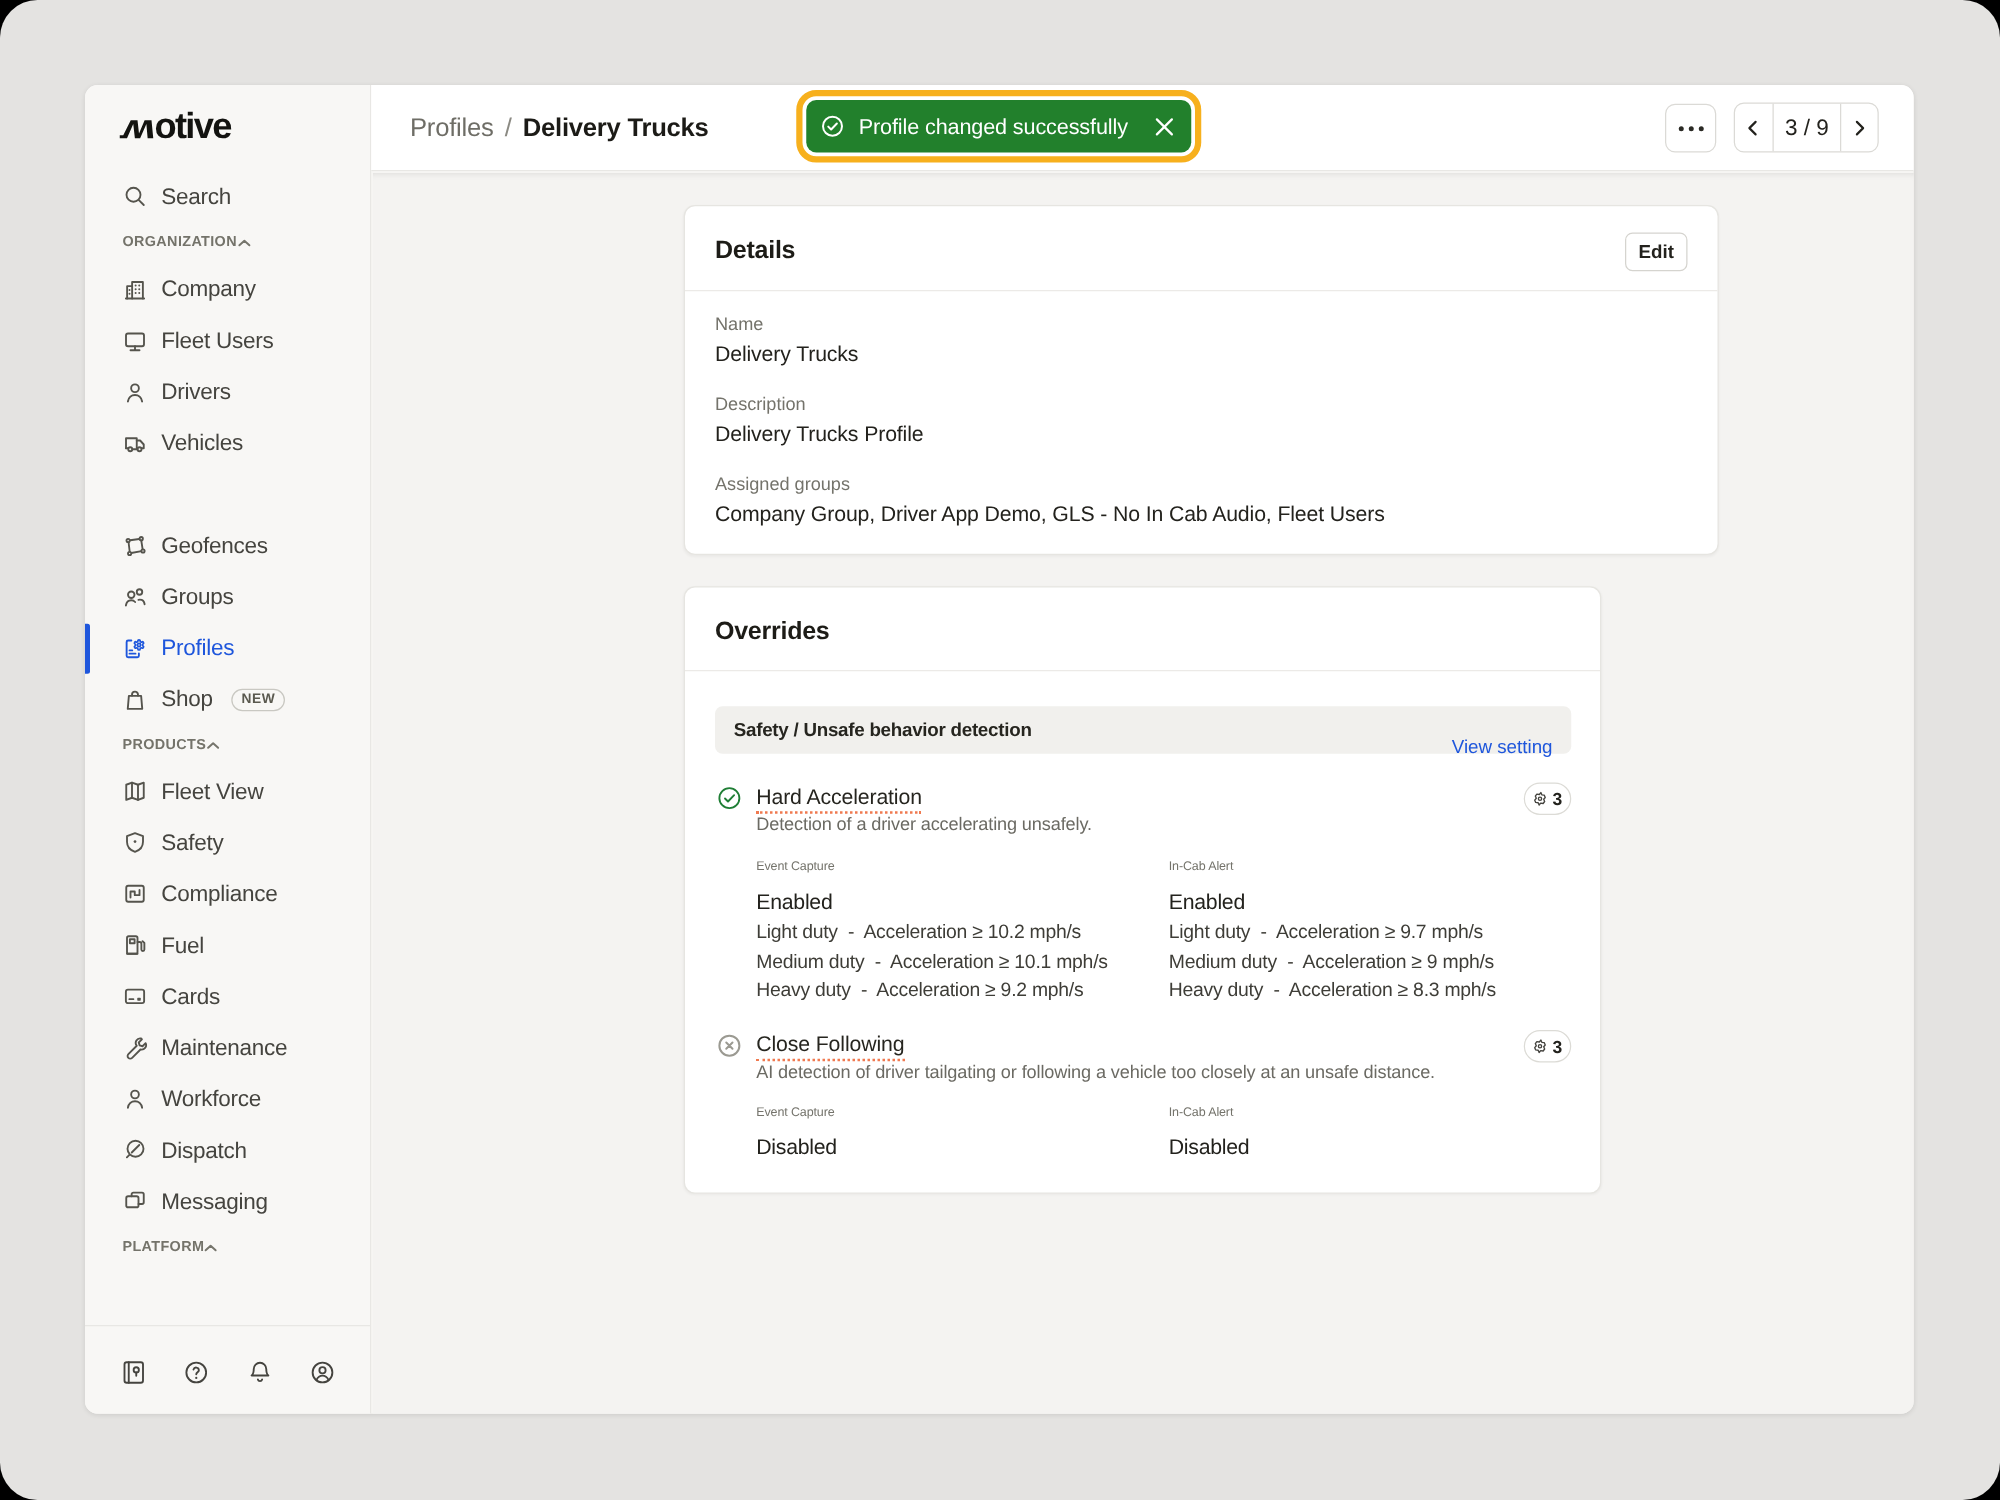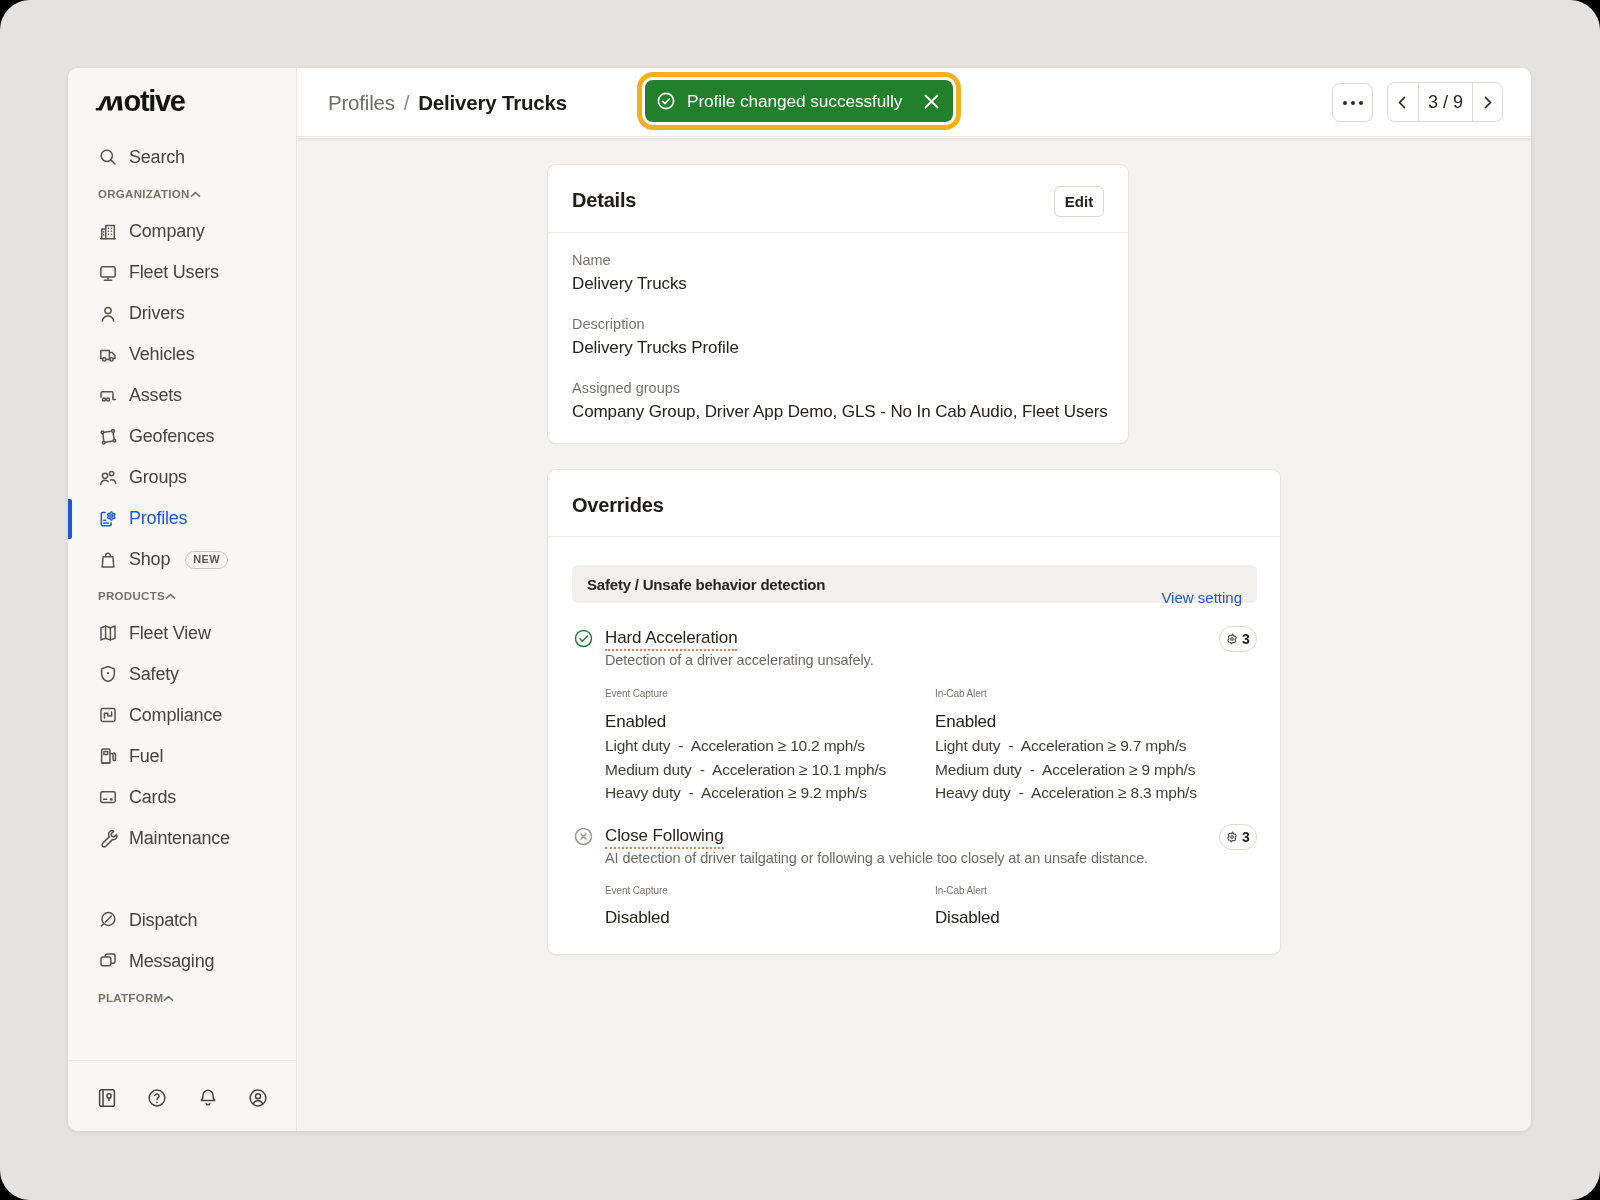--- a/index.html
+++ b/index.html
@@ -38,21 +38,21 @@
 .pager .pseg { height:100%; display:flex; align-items:center; justify-content:center; }
 .pager .p1 { width:31px; border-right:1px solid #dbdad6; }
 .pager .p2 { width:55px; border-right:1px solid #dbdad6; font-size:18px; color:#23221d; }
 .pager .p3 { width:29px; }
 .pager svg { width:15px; height:15px; color:#23221d; }
 
 .content { position:absolute; left:230px; top:70px; width:1233px; height:993px; background:#f4f3f1; box-shadow:inset 0 5px 5px -4px rgba(0,0,0,.10); }
 .card { position:absolute; background:#fff; border:1px solid #e6e5e1; border-radius:9px; box-shadow:0 1px 2px rgba(0,0,0,.04); }
 .card .ctitle { position:absolute; left:24px; top:24.5px; font-size:20px; line-height:20px; font-weight:700; color:#1d1c17; letter-spacing:-0.2px; }
 .card .chead { position:absolute; left:0; top:0; width:100%; height:68px; border-bottom:1px solid #eceae7; }
-#details { left:479px; top:96px; width:582px; height:280px; }
+#details { left:479px; top:96px; width:828px; height:280px; }
 .editbtn { position:absolute; right:24px; top:21px; width:50px; height:31px; border:1px solid #d5d4cf; border-radius:6px; display:flex; align-items:center; justify-content:center; font-size:15px; font-weight:700; color:#23221d; background:#fff; }
 .flabel { position:absolute; left:24px; font-size:14.5px; line-height:15px; color:#74736b; }
 .fvalue { position:absolute; left:24px; font-size:17px; line-height:17px; color:#23221d; letter-spacing:-0.1px; }
 #overrides { left:479px; top:401px; width:734px; height:486px; }
 .secbar { position:absolute; left:24px; top:95px; width:685px; height:38px; background:#f1f0ed; border-radius:6px; display:flex; align-items:center; }
 .secbar .st { margin-left:15px; font-size:15px; font-weight:700; color:#26251f; letter-spacing:-0.2px; }
 .secbar .vs { margin-left:auto; margin-right:15px; font-size:15px; font-weight:500; color:#1e56dc;margin-top:27px; }
 .rowic { position:absolute; left:26px; width:19px; height:19px; }
 .rtitle { position:absolute; left:57px; font-size:17px; line-height:17px; font-weight:500; color:#26251f; letter-spacing:-0.1px; border-bottom:2px dotted #f07a50; padding-bottom:3px; }
 .rdesc { position:absolute; left:57px; font-size:14.5px; line-height:15px; color:#6b6a63; letter-spacing:-0.1px; }
@@ -105,28 +105,20 @@
           </span>Drivers</div>
     <div class="item" style="top:266px"><span class="ic">
             <svg viewBox="0 0 20 20" fill="none" stroke="currentColor" stroke-width="1.5" stroke-linecap="round" stroke-linejoin="round">
               <path d="M2.8 13.6V5.6h8.6v8"></path>
               <path d="M11.4 7.4h2.7l2.9 3.2v3h-1.5"></path>
               <circle cx="6.2" cy="14.4" r="1.6"></circle>
               <circle cx="13.6" cy="14.4" r="1.6"></circle>
               <path d="M7.9 14.4H12M2.8 13.6h1.7"></path>
             </svg>
           </span>Vehicles</div>
-    <div class="item" style="top:307px"><span class="ic">
-            <svg viewBox="0 0 20 20" fill="none" stroke="currentColor" stroke-width="1.5" stroke-linecap="round" stroke-linejoin="round">
-              <path d="M3 11.3V7.4c0-.9.7-1.6 1.6-1.6h8.8c.9 0 1.6.7 1.6 1.6v3.9"></path>
-              <circle cx="6" cy="13.5" r="1.5"></circle>
-              <circle cx="10" cy="13.5" r="1.5"></circle>
-              <path d="M15 11.3v2.2h2.3"></path>
-            </svg>
-          </span>Assets</div>
     <div class="item" style="top:348px"><span class="ic">
             <svg viewBox="0 0 20 20" fill="none" stroke="currentColor" stroke-width="1.5" stroke-linecap="round" stroke-linejoin="round">
               <path d="M4.7 5.4 14.8 4l1.5 9.7L5.9 15.6z"></path>
               <circle cx="4.5" cy="5.4" r="1.3" fill="#f8f7f5"></circle>
               <circle cx="15" cy="3.9" r="1.3" fill="#f8f7f5"></circle>
               <circle cx="16.4" cy="13.8" r="1.3" fill="#f8f7f5"></circle>
               <circle cx="5.7" cy="15.8" r="1.3" fill="#f8f7f5"></circle>
             </svg>
           </span>Geofences</div>
     <div class="item" style="top:389px"><span class="ic">
@@ -187,20 +179,26 @@
               <path d="M14.9 2.8a3.6 3.6 0 0 0-3.5 5.8L4.7 15.3a2.1 2.1 0 1 0 3 3l6.7-6.7a3.6 3.6 0 0 0 4.1-5.1L16 9l-2.3-.7L13 6l2.5-2.5a3.6 3.6 0 0 0-.6-.7z"></path>
             </svg>
           </span>Maintenance</div>
     <div class="item" style="top:708.5px"><span class="ic">
             <svg viewBox="0 0 20 20" fill="none" stroke="currentColor" stroke-width="1.5" stroke-linecap="round" stroke-linejoin="round">
               <rect x="2.7" y="4.7" width="14.6" height="10.8" rx="1.7"></rect>
               <path d="M5.5 12.3h3.2"></path>
               <rect x="11.8" y="11.2" width="2.8" height="2.3" rx=".5" fill="currentColor" stroke="none"></rect>
             </svg>
           </span>Cards</div>
+    <div class="item" style="top:790.5px"><span class="ic">
+            <svg viewBox="0 0 20 20" fill="none" stroke="currentColor" stroke-width="1.5" stroke-linecap="round" stroke-linejoin="round">
+              <circle cx="10" cy="6.6" r="3.1"></circle>
+              <path d="M4.3 17.2c.5-3.1 2.8-5.2 5.7-5.2s5.2 2.1 5.7 5.2"></path>
+            </svg>
+          </span>Workforce</div>
     <div class="item" style="top:831.5px"><span class="ic">
             <svg viewBox="0 0 20 20" fill="none" stroke="currentColor" stroke-width="1.5" stroke-linecap="round" stroke-linejoin="round">
               <circle cx="10.4" cy="9" r="6.4"></circle>
               <path d="M7.4 12 13.4 6M5.7 13.7l-2.2 2.2"></path>
             </svg>
           </span>Dispatch</div>
     <div class="item" style="top:872.5px"><span class="ic">
             <svg viewBox="0 0 20 20" fill="none" stroke="currentColor" stroke-width="1.5" stroke-linecap="round" stroke-linejoin="round">
               <rect x="3" y="6" width="9.8" height="8.8" rx="1.5"></rect>
               <path d="M7.3 6V4.5c0-.8.6-1.4 1.4-1.4h6.9c.8 0 1.4.6 1.4 1.4v6.3c0 .8-.6 1.4-1.4 1.4h-2.8"></path>

